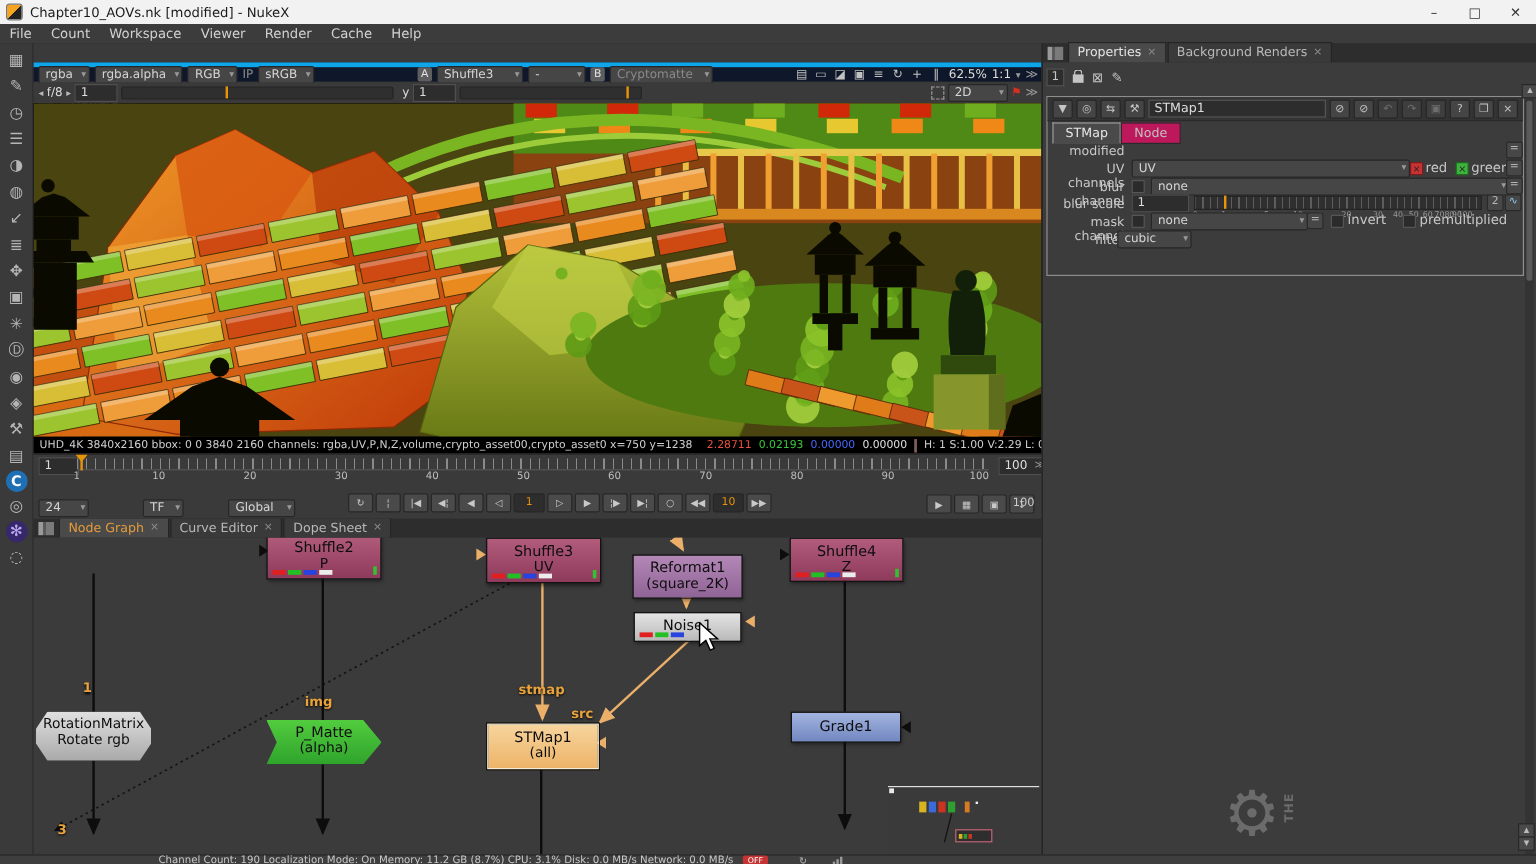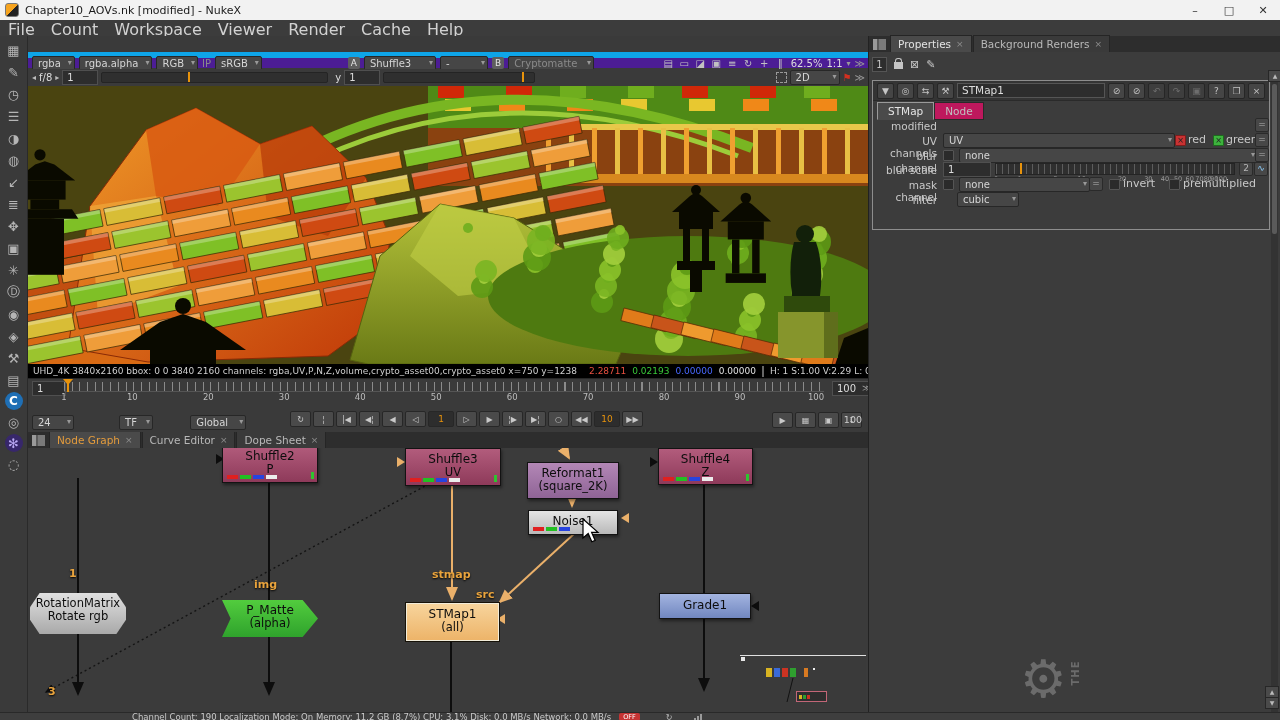--- a/index.html
+++ b/index.html
@@ -7,21 +7,21 @@
   .a{position:absolute;}
   
   #titlebar{left:0;top:0;width:1280px;height:20px;background:#f2f2f2;color:#1a1a1a;font-size:11px;
     display:flex;align-items:center;border-bottom:1px solid #999;}
   #app-icon{width:12px;height:12px;margin:0 6px 0 5px;border-radius:3px;
     background:linear-gradient(135deg,#f6a41f 0 52%,#222 52% 100%);border:1px solid #777;}
   #win-controls{margin-left:auto;display:flex;}
   #win-controls span{width:34px;text-align:center;font-size:11px;color:#333;}
   
   #menubar{left:0;top:20px;width:1280px;height:16px;background:#3c3c3c;border-bottom:1px solid #292929;
-    display:flex;font-size:16px;color:#d2d2d2;}
+    display:flex;align-items:center;font-size:11px;color:#d2d2d2;}
   .menu-item{padding:0 8px;}
   
   #left-toolbar{left:0;top:36px;width:28px;height:676px;background:#3a3a3a;border-right:1px solid #2a2a2a;
     display:flex;flex-direction:column;align-items:center;padding-top:3px;box-sizing:border-box;overflow:hidden;}
   .tb-icon{width:20px;height:20px;margin:1px 0;display:flex;align-items:center;justify-content:center;
     color:#b5b5b5;font-size:13px;}
   .tb-cattery{background:#1f6fb5;color:#fff;border-radius:50%;font-size:12px;font-weight:bold;width:18px;height:18px;}
   .tb-air{background:#37276b;color:#b9a9f4;border-radius:50%;width:18px;height:18px;}
   
   .tabbar{height:16px;background:#2d2d2d;display:flex;align-items:flex-end;font-size:10.5px;color:#b8b8b8;}
@@ -37,21 +37,21 @@
   .cb{width:9px;height:9px;background:#2b2b2b;border:1px solid #555;border-radius:1px;font-size:8px;line-height:9px;text-align:center;color:#222;}
   .cb.red{background:#c83232;border-color:#7c1d1d;}
   .cb.green{background:#3db33d;border-color:#1d6b1d;}
   .tbtn{min-width:17px;height:14px;background:#4a4a4a;border:1px solid #272727;border-radius:2px;color:#c9c9c9;
     font-size:8px;display:inline-flex;align-items:center;justify-content:center;padding:0 1px;margin-right:2px;}
   .tbtn.framebox{background:#2d2d2d;color:#e8930c;min-width:22px;font-size:9px;}
   .lbl{color:#c8c8c8;font-size:11px;}
   
   #viewer-pane{left:28px;top:36px;width:840px;height:396px;background:#3a3a3a;}
   #viewer-pane .tabbar{position:absolute;left:0;top:0;width:840px;margin-top:40px;}
-  #vrow1{left:0;top:16px;width:840px;height:16px;background:#4c1d95;border-top:6px solid #0ea5e9;display:flex;align-items:center;gap:4px;padding-left:4px;box-sizing:border-box;font-size:10px;}
+  #vrow1{left:0;top:16px;width:840px;height:16px;background:#0f172a;border-top:4px solid #0ea5e9;display:flex;align-items:center;gap:4px;padding-left:4px;box-sizing:border-box;font-size:10px;}
   #vrow2{left:0;top:33px;width:840px;height:17px;background:#3a3a3a;display:flex;align-items:center;gap:3px;padding-left:4px;box-sizing:border-box;font-size:10px;color:#bbb;}
   .ab-badge{background:#5e5e5e;color:#e5e5e5;font-size:9px;padding:0 3px;height:12px;line-height:12px;border-radius:2px;}
   .grayed{color:#8a8a8a;}
   #vicons{display:flex;gap:3px;margin-left:auto;color:#c2c2c2;font-size:10px;align-items:center;}
   #vicons span{width:13px;text-align:center;}
   .slider{position:relative;height:9px;background:#2f2f2f;border:1px solid #242424;border-radius:2px;}
   .slider .mark{position:absolute;top:-1px;width:2px;height:10px;background:#e8930c;}
   #vimage{left:0;top:50px;width:840px;height:278px;background:#000;overflow:hidden;}
   #vinfo{left:0;top:328px;width:840px;height:14px;background:#000;color:#cfcfcf;font-size:9px;display:flex;align-items:center;gap:6px;padding:0 5px;box-sizing:border-box;white-space:nowrap;}
   #vinfo .r{color:#e85040;} #vinfo .g{color:#39c839;} #vinfo .b{color:#4868ff;} #vinfo .al{color:#e0e0e0;}
@@ -800,21 +800,21 @@
     <div class="prow" style="left:86px;top:96px">
       <span class="dd" style="width:111px">none</span>
     </div>
     <span class="eq-btn a" style="left:216px;top:96px">=</span>
     <span class="cb a" style="left:236px;top:98px"></span>
     <span class="lbl a" style="left:250px;top:96px">invert</span>
     <span class="cb a" style="left:296px;top:98px"></span>
     <span class="lbl a" style="left:310px;top:96px">premultiplied</span>
 
     <span class="plabel" style="left:2px;top:113px">filter</span>
-    <div class="prow" style="left:84px;top:111px">
+    <div class="prow" style="left:58px;top:111px">
       <span class="dd" style="width:42px">cubic</span>
     </div>
   </div>
   <div id="rp-scroll" class="a"></div>
   <div id="rp-thumb" class="a"></div>
   <span class="scroll-btn a" style="left:399px;top:34px">▲</span>
   <span class="scroll-btn a" style="left:396px;top:650px">▲</span>
   <span class="scroll-btn a" style="left:396px;top:661px">▼</span>
 </div>
 

